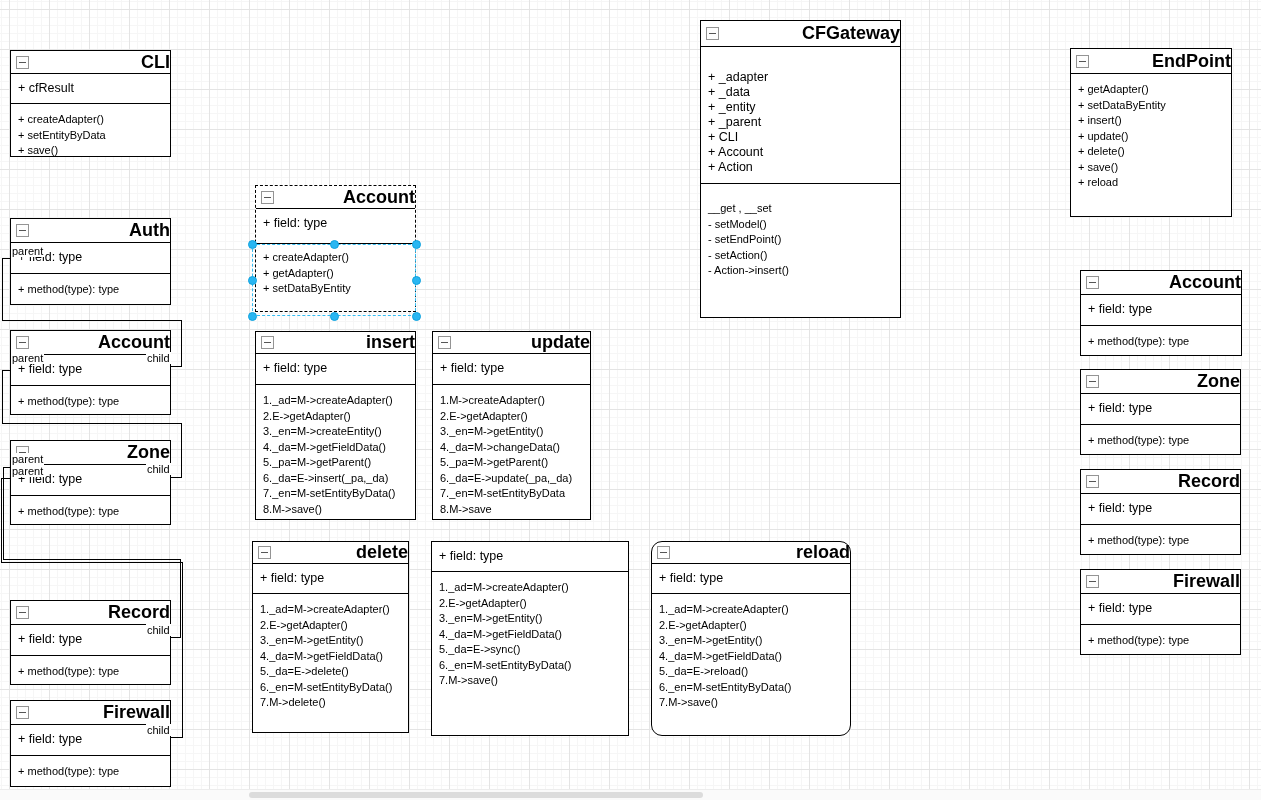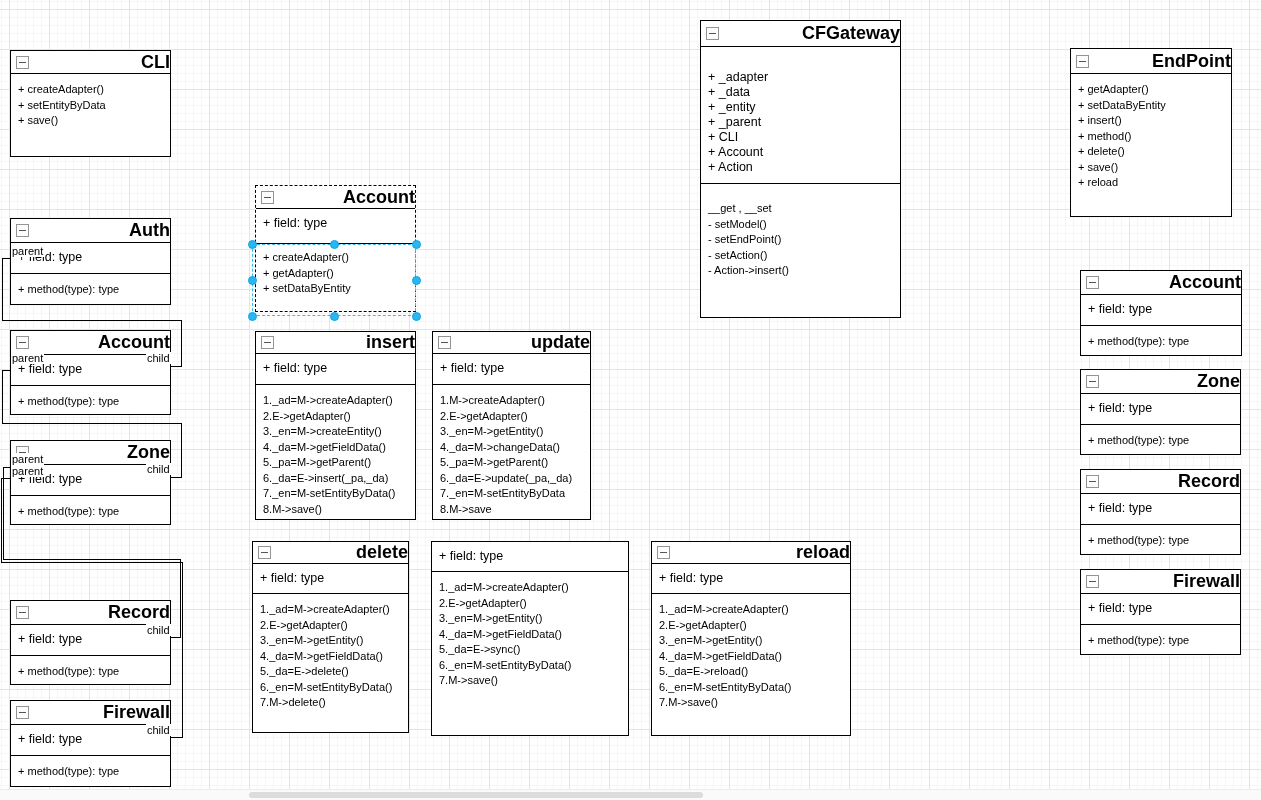--- a/index.html
+++ b/index.html
@@ -49,20 +49,23 @@
       <polyline points="10,478 1,478 1,562 182,562 182,737 171,737" fill="none" stroke="#000000" stroke-width="1" shape-rendering="crispEdges"></polyline>
     </svg>
   <div id="boxes-layer">
       <div class="umlbox box-cli" style="left: 10px; top: 50px; width: 161px; height: 107px;">
     <div class="title" style="height: 23px;">
       <span class="collapse">
             <span class="minus"></span>
           </span>
       <span class="title-text">CLI</span>
     </div>
+    <div class="attrs" style="height: 30px;">
+          <div class="line">+ cfResult</div>
+        </div>
     <div class="methods" style="height: 52px;">
           <div class="line">+ createAdapter()</div>
           <div class="line">+ setEntityByData</div>
           <div class="line">+ save()</div>
         </div>
   </div>
       <div class="umlbox box-auth" style="left: 10px; top: 218px; width: 161px; height: 87px;">
     <div class="title" style="height: 24px;">
       <span class="collapse">
             <span class="minus"></span>
@@ -217,21 +220,21 @@
     <div class="methods" style="height: 141px;">
           <div class="line">1._ad=M-&gt;createAdapter()</div>
           <div class="line">2.E-&gt;getAdapter()</div>
           <div class="line">3._en=M-&gt;getEntity()</div>
           <div class="line">4._da=M-&gt;getFieldData()</div>
           <div class="line">5._da=E-&gt;sync()</div>
           <div class="line">6._en=M-setEntityByData()</div>
           <div class="line">7.M-&gt;save()</div>
         </div>
   </div>
-      <div class="umlbox box-reload" style="left: 651px; top: 541px; width: 200px; height: 195px;">
+      <div class="umlbox box-reload" style="left: 651px; top: 541px; width: 200px; height: 195px; border-radius: 11px;">
     <div class="title" style="height: 22px;">
       <span class="collapse">
             <span class="minus"></span>
           </span>
       <span class="title-text">reload</span>
     </div>
     <div class="attrs" style="height: 30px;">
           <div class="line">+ field: type</div>
         </div>
     <div class="methods" style="height: 141px;">
@@ -272,21 +275,21 @@
     <div class="title" style="height: 25px;">
       <span class="collapse">
             <span class="minus"></span>
           </span>
       <span class="title-text">EndPoint</span>
     </div>
     <div class="methods" style="height: 113px;">
           <div class="line">+ getAdapter()</div>
           <div class="line">+ setDataByEntity</div>
           <div class="line">+ insert()</div>
-          <div class="line">+ method()</div>
+          <div class="line">+ update()</div>
           <div class="line">+ delete()</div>
           <div class="line">+ save()</div>
           <div class="line">+ reload</div>
         </div>
   </div>
       <div class="umlbox box-account-right" style="left: 1080px; top: 270px; width: 162px; height: 86px;">
     <div class="title" style="height: 24px;">
       <span class="collapse">
             <span class="minus"></span>
           </span>

